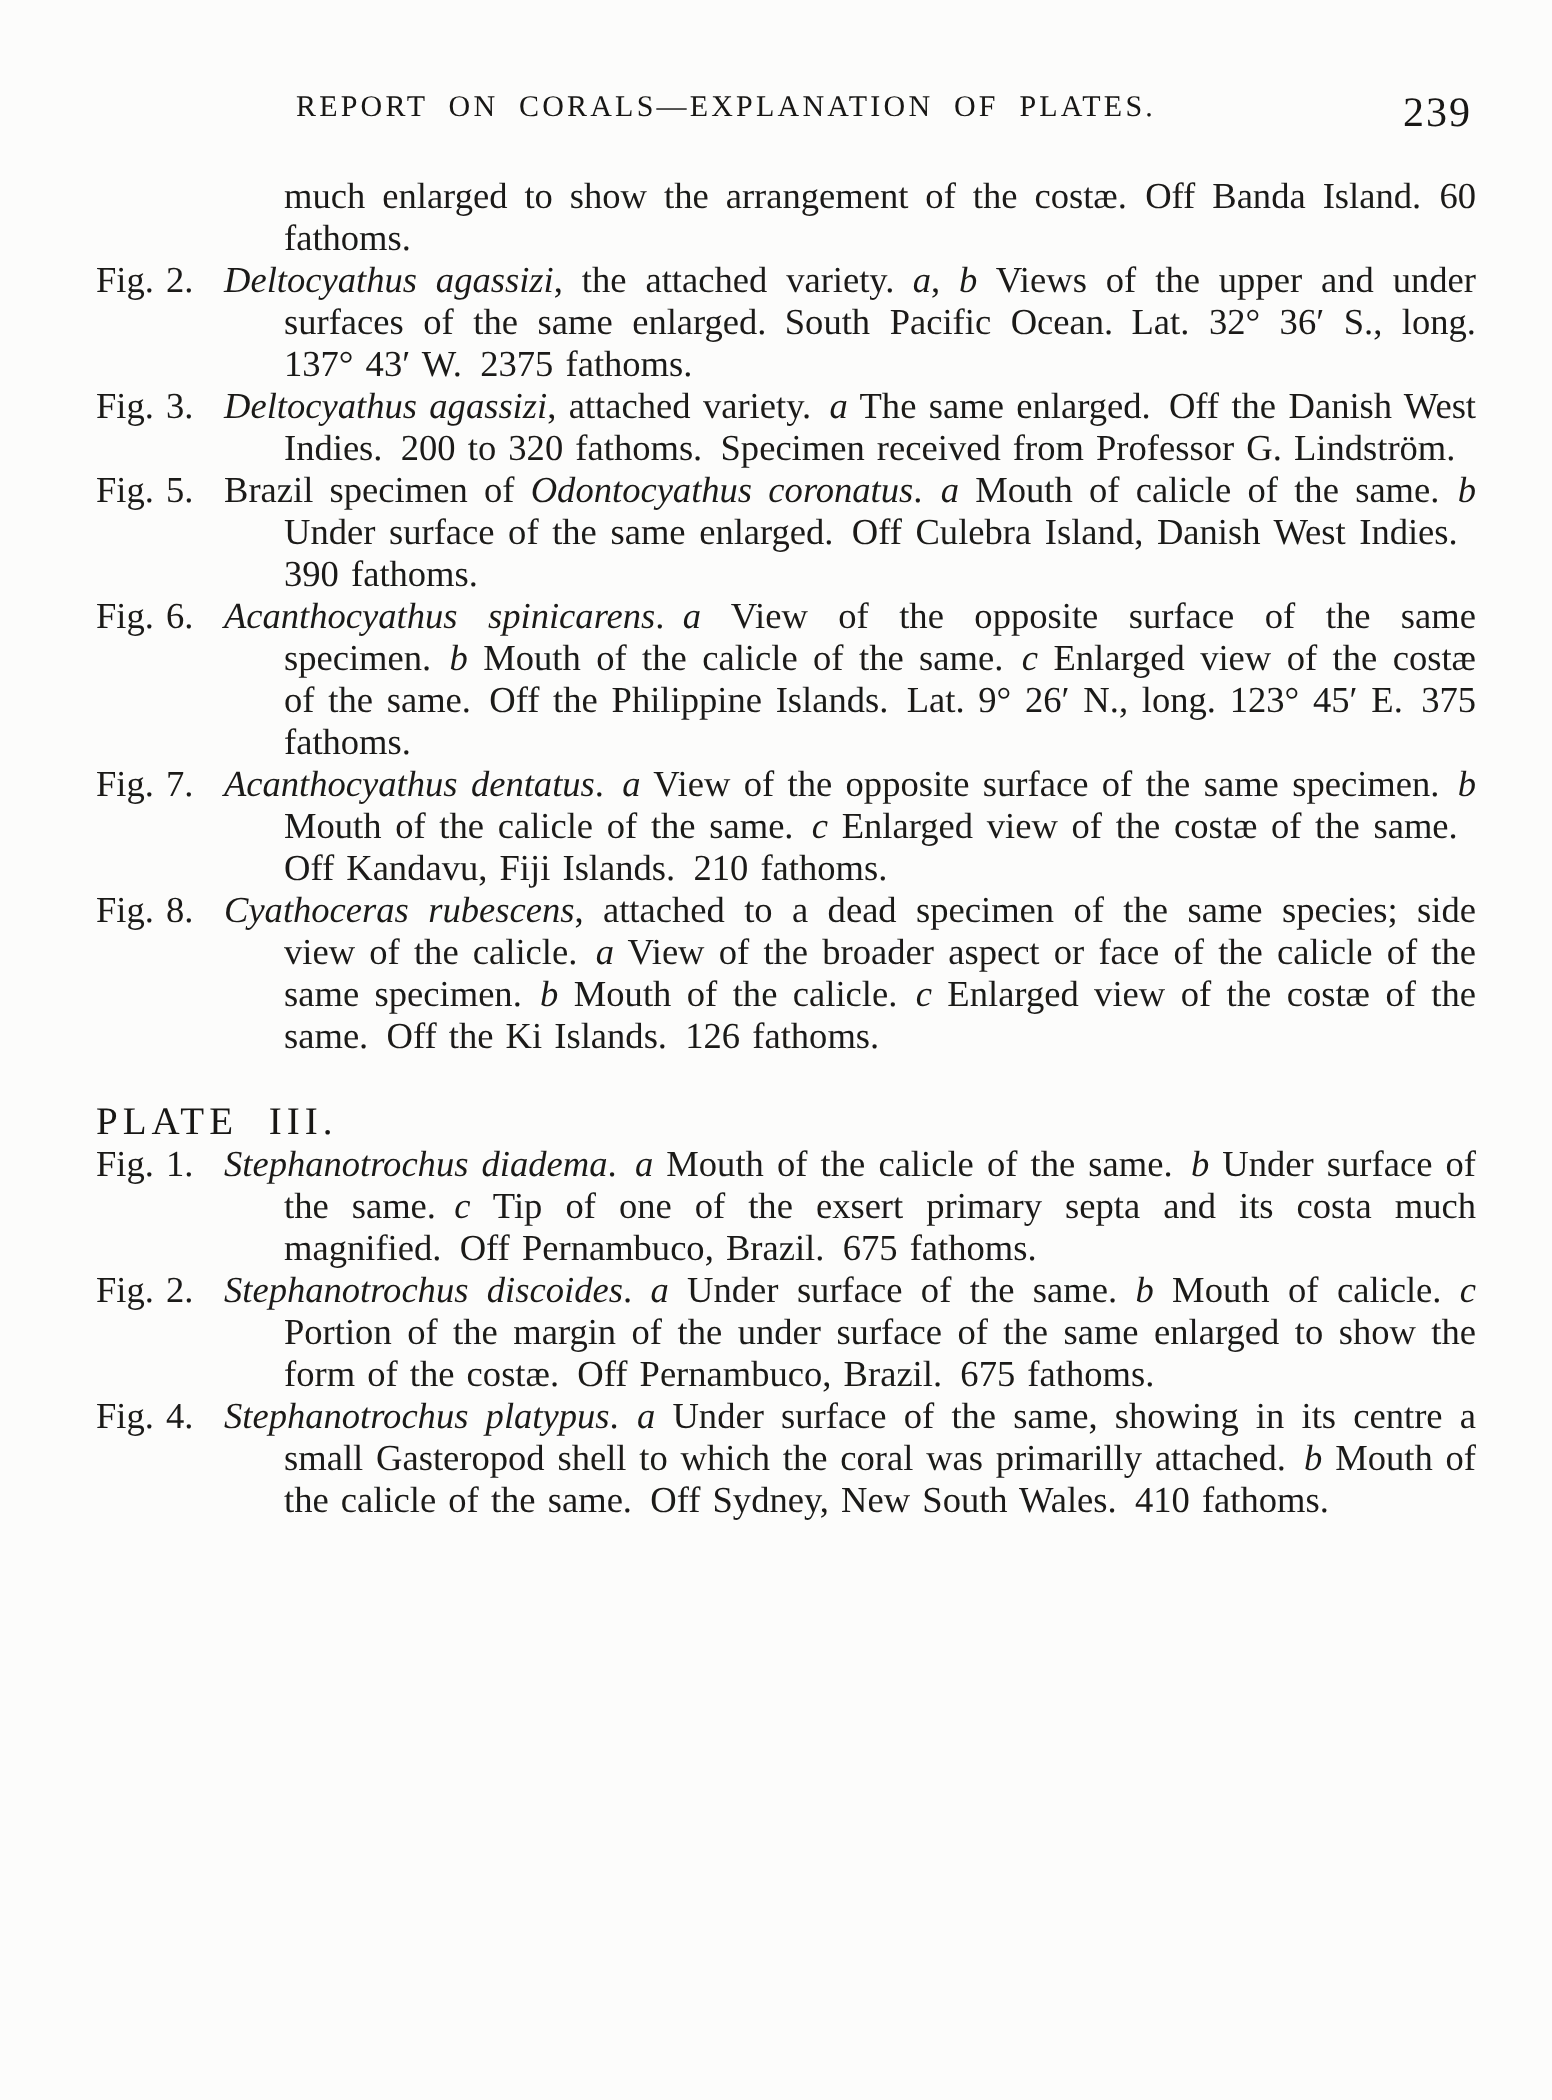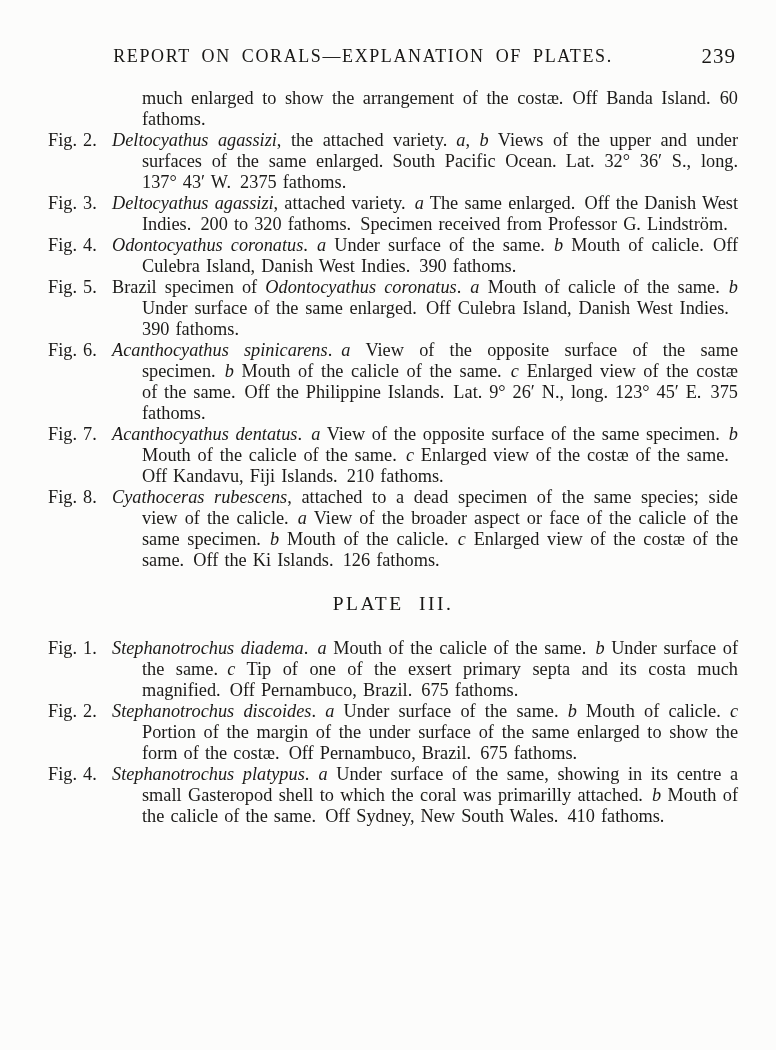--- a/index.html
+++ b/index.html
@@ -17,21 +17,21 @@
     font-family: "Liberation Serif", "DejaVu Serif", serif;
   }
   .header {
     position: relative;
     margin: 46px 38px 0 48px;
     height: 20px;
   }
   .running-title {
     display: block;
     text-align: center;
-    font-size: 18px;
+    font-size: 15px;
     letter-spacing: 1.6px;
     word-spacing: 5px;
     padding-right: 60px;
     color: #181715;
     white-space: nowrap;
   }
   .page-number {
     position: absolute;
     right: 2px;
     top: -2px;
@@ -56,22 +56,21 @@
     text-indent: 0;
   }
   .fig-label {
     display: inline-block;
     width: 64px;
     text-indent: 0;
   }
   .entry i {
   }
   .plate-heading {
-    margin: 22px 0 24px 0;
-    text-align: center;
+    margin: 22px 0 0 0;
     font-size: 19.5px;
     font-weight: normal;
     letter-spacing: 2.5px;
     word-spacing: 8px;
     color: #181715;
   }
 </style>
 </head>
 <body>
 
@@ -81,21 +80,20 @@
     <span class="running-title">REPORT ON CORALS—EXPLANATION OF PLATES.</span>
     <span class="page-number">239</span>
   </div>
 
   <div class="content">
 
     <div class="section">
       <p class="entry cont"><span><span>much enlarged to show the arrangement of the costæ. Off Banda Island. 60 fathoms.</span></span></p>
       <p class="entry"><span class="fig-label">Fig. 2.</span><span><i>Deltocyathus agassizi</i><span>, the attached variety. </span><i>a</i><span>, </span><i>b</i><span> Views of the upper and under surfaces of the same enlarged. South Pacific Ocean. Lat. 32° 36′ S., long. 137° 43′ W. 2375 fathoms.</span></span></p>
       <p class="entry"><span class="fig-label">Fig. 3.</span><span><i>Deltocyathus agassizi</i><span>, attached variety. </span><i>a</i><span> The same enlarged. Off the Danish West Indies. 200 to 320 fathoms. Specimen received from Professor G. Lindström.</span></span></p>
-      <p class="entry"><span class="fig-label">Fig. 4.</span><span><i>Odontocyathus coronatus</i><span>. </span><i>a</i><span> Under surface of the same. </span><i>b</i><span> Mouth of calicle. Off Culebra Island, Danish West Indies. 390 fathoms.</span></span></p>
       <p class="entry"><span class="fig-label">Fig. 5.</span><span><span>Brazil specimen of </span><i>Odontocyathus coronatus</i><span>. </span><i>a</i><span> Mouth of calicle of the same. </span><i>b</i><span> Under surface of the same enlarged. Off Culebra Island, Danish West Indies. 390 fathoms.</span></span></p>
       <p class="entry"><span class="fig-label">Fig. 6.</span><span><i>Acanthocyathus spinicarens</i><span>. </span><i>a</i><span> View of the opposite surface of the same specimen. </span><i>b</i><span> Mouth of the calicle of the same. </span><i>c</i><span> Enlarged view of the costæ of the same. Off the Philippine Islands. Lat. 9° 26′ N., long. 123° 45′ E. 375 fathoms.</span></span></p>
       <p class="entry"><span class="fig-label">Fig. 7.</span><span><i>Acanthocyathus dentatus</i><span>. </span><i>a</i><span> View of the opposite surface of the same specimen. </span><i>b</i><span> Mouth of the calicle of the same. </span><i>c</i><span> Enlarged view of the costæ of the same. Off Kandavu, Fiji Islands. 210 fathoms.</span></span></p>
       <p class="entry"><span class="fig-label">Fig. 8.</span><span><i>Cyathoceras rubescens</i><span>, attached to a dead specimen of the same species; side view of the calicle. </span><i>a</i><span> View of the broader aspect or face of the calicle of the same specimen. </span><i>b</i><span> Mouth of the calicle. </span><i>c</i><span> Enlarged view of the costæ of the same. Off the Ki Islands. 126 fathoms.</span></span></p>
     </div>
 
     <h2 class="plate-heading">PLATE III.</h2>
 
     <div class="section">
       <p class="entry"><span class="fig-label">Fig. 1.</span><span><i>Stephanotrochus diadema</i><span>. </span><i>a</i><span> Mouth of the calicle of the same. </span><i>b</i><span> Under surface of the same. </span><i>c</i><span> Tip of one of the exsert primary septa and its costa much magnified. Off Pernambuco, Brazil. 675 fathoms.</span></span></p>

